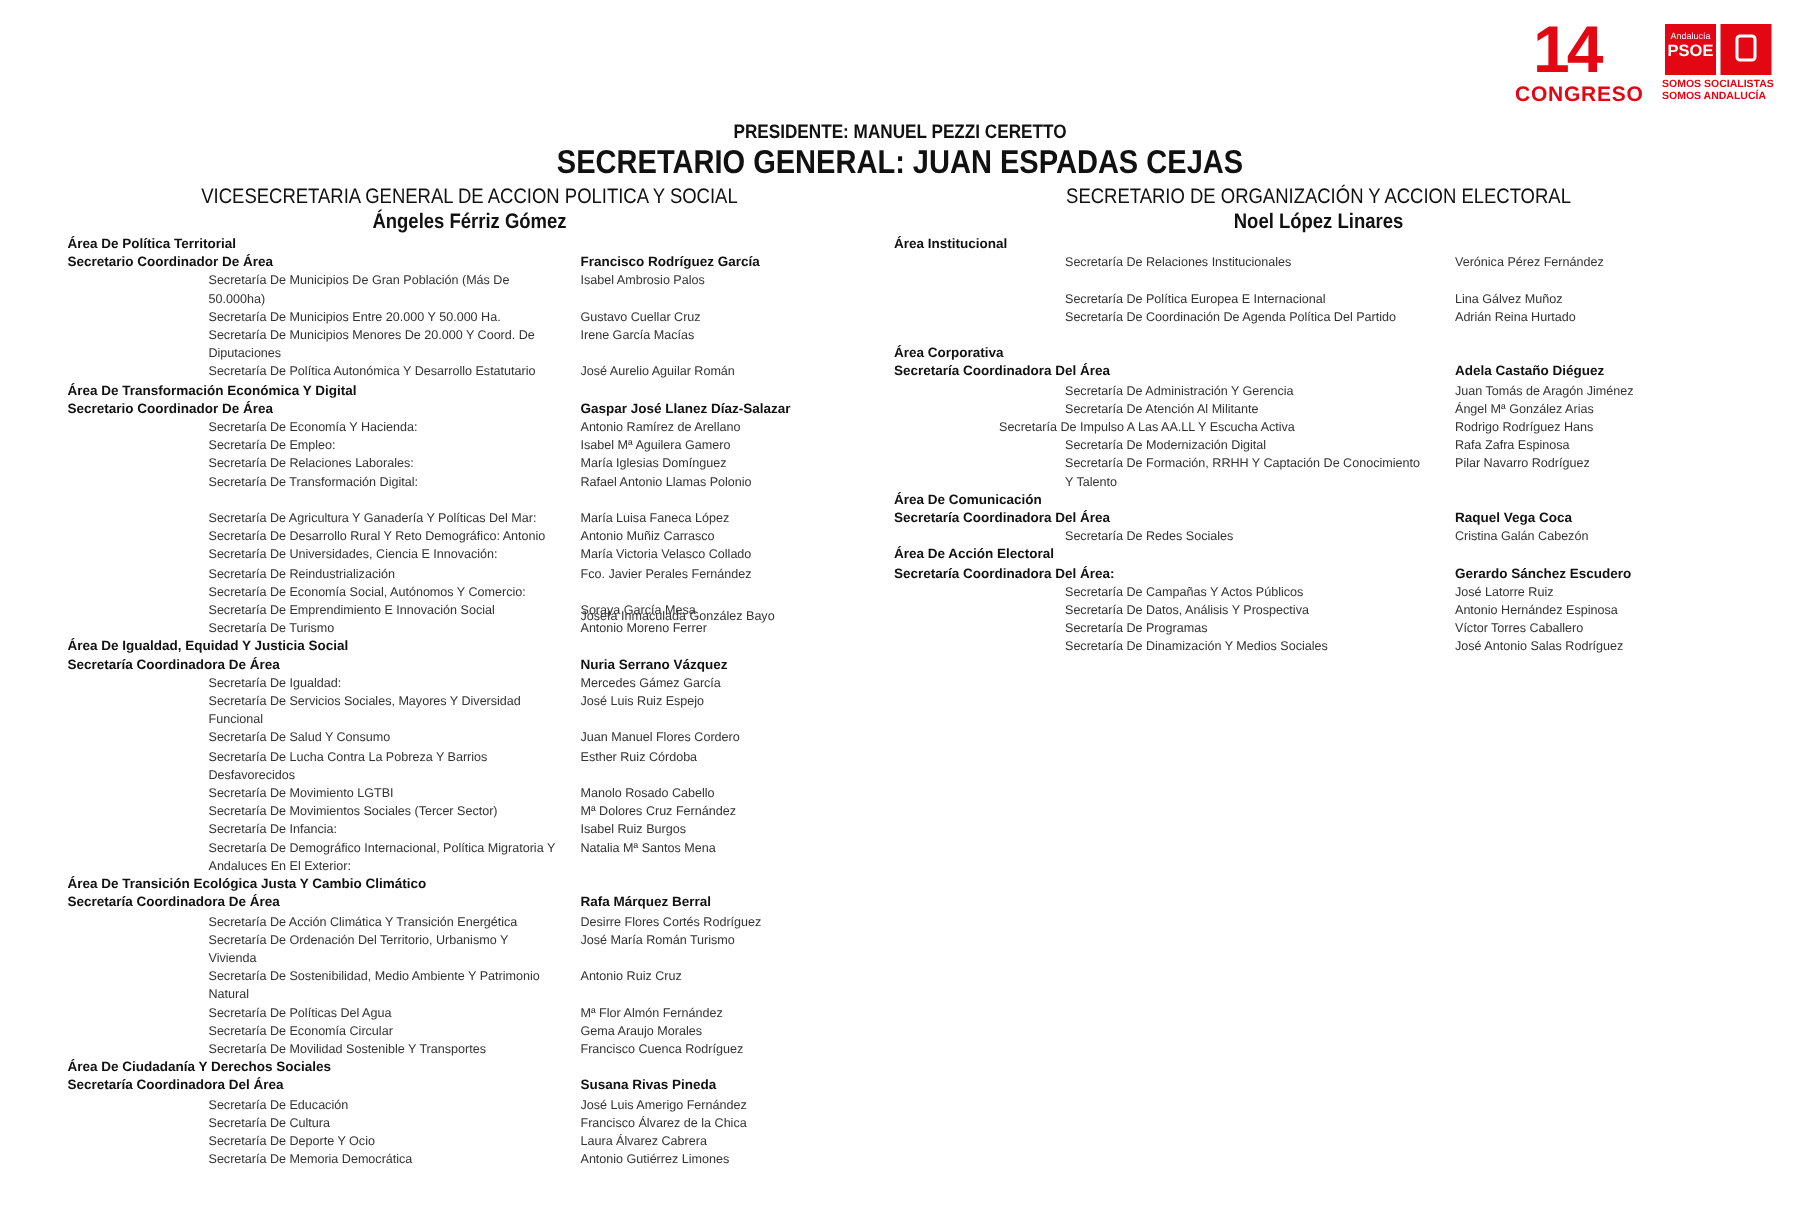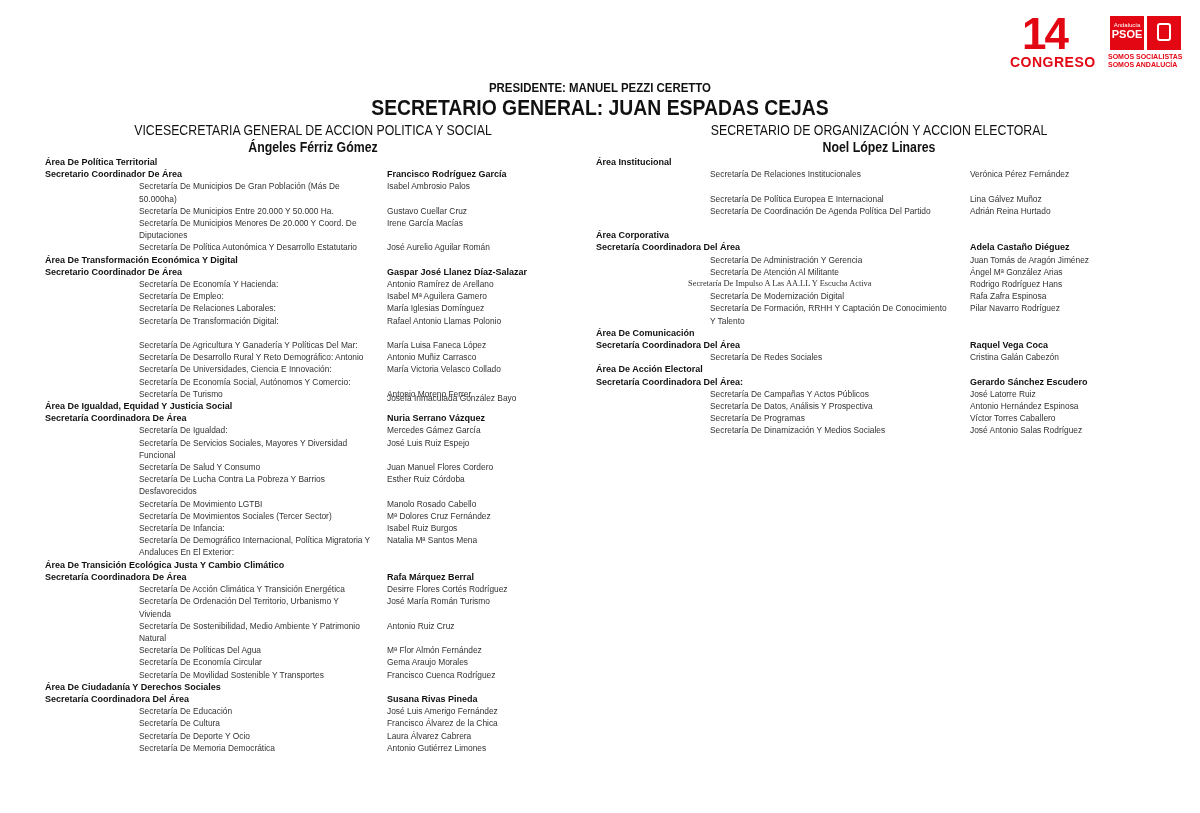--- a/index.html
+++ b/index.html
@@ -140,23 +140,35 @@
       <div class="per" style="left: 342px; top: 0px;">Antonio Muñiz Carrasco</div>
     </div>
     <div class="row">
       <div style="margin-left: 94px; width: 240px;">
         <div class="sec">Secretaría De Universidades, Ciencia E Innovación:</div>
       </div>
       <div class="per" style="left: 342px; top: 0px;">María Victoria Velasco Collado</div>
     </div>
     <div class="row">
       <div style="margin-left: 94px; width: 240px;">
+        <div class="sec">Secretaría De Reindustrialización</div>
+      </div>
+      <div class="per" style="left: 342px; top: 0px;">Fco. Javier Perales Fernández</div>
+    </div>
+    <div class="row">
+      <div style="margin-left: 94px; width: 240px;">
         <div class="sec">Secretaría De  Economía Social, Autónomos Y Comercio:</div>
       </div>
       <div class="per" style="left: 342px; top: 16px;">Josefa Inmaculada González Bayo</div>
+    </div>
+    <div class="row">
+      <div style="margin-left: 94px; width: 240px;">
+        <div class="sec">Secretaría De Emprendimiento E Innovación Social</div>
+      </div>
+      <div class="per" style="left: 342px; top: 0px;">Soraya García Mesa</div>
     </div>
     <div class="row">
       <div style="margin-left: 94px; width: 240px;">
         <div class="sec">Secretaría De Turismo</div>
       </div>
       <div class="per" style="left: 342px; top: 0px;">Antonio Moreno Ferrer</div>
     </div>
     <div class="area">Área De Igualdad, Equidad Y Justicia Social</div>
     <div class="coord-row" style="position: relative;">
       <span class="lbl">Secretaría Coordinadora De Área</span>
@@ -319,21 +331,21 @@
       </div>
       <div class="per" style="left: 374px; top: 0px;">Juan Tomás de Aragón Jiménez</div>
     </div>
     <div class="row">
       <div style="margin-left: 114px; width: 252px;">
         <div class="sec">Secretaría De Atención Al Militante</div>
       </div>
       <div class="per" style="left: 374px; top: 0px;">Ángel Mª González Arias</div>
     </div>
     <div class="row">
-      <div style="margin-left: 92px; width: 252px; font-family: Liberation Serif, serif;">
+      <div style="margin-left: 70px; width: 252px;">
         <div class="sec">Secretaría De Impulso A Las AA.LL Y Escucha Activa</div>
       </div>
       <div class="per" style="left: 374px; top: 0px;">Rodrigo Rodríguez Hans</div>
     </div>
     <div class="row">
       <div style="margin-left: 114px; width: 252px;">
         <div class="sec">Secretaría De Modernización Digital</div>
       </div>
       <div class="per" style="left: 374px; top: 0px;">Rafa Zafra Espinosa</div>
     </div>

